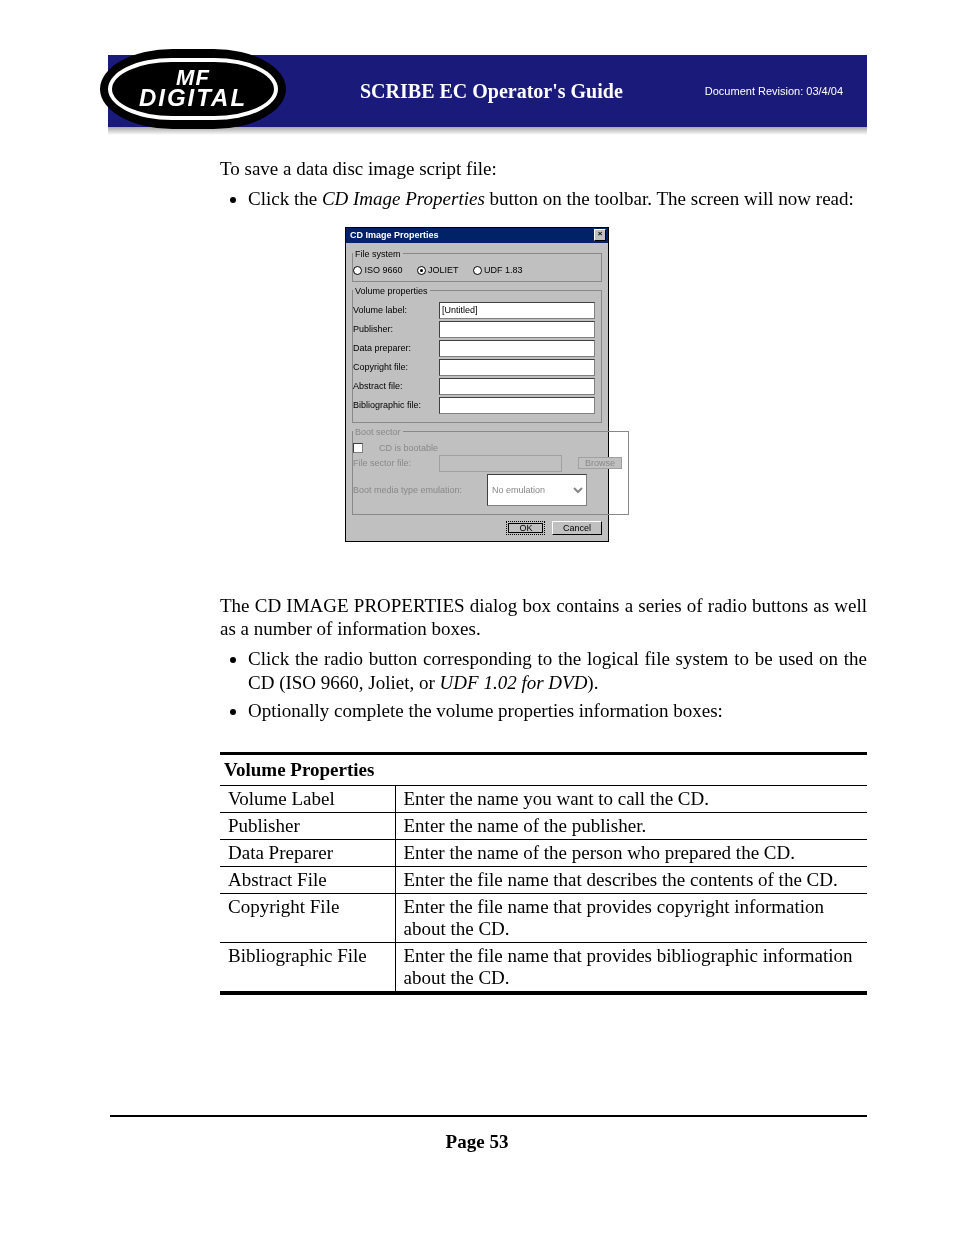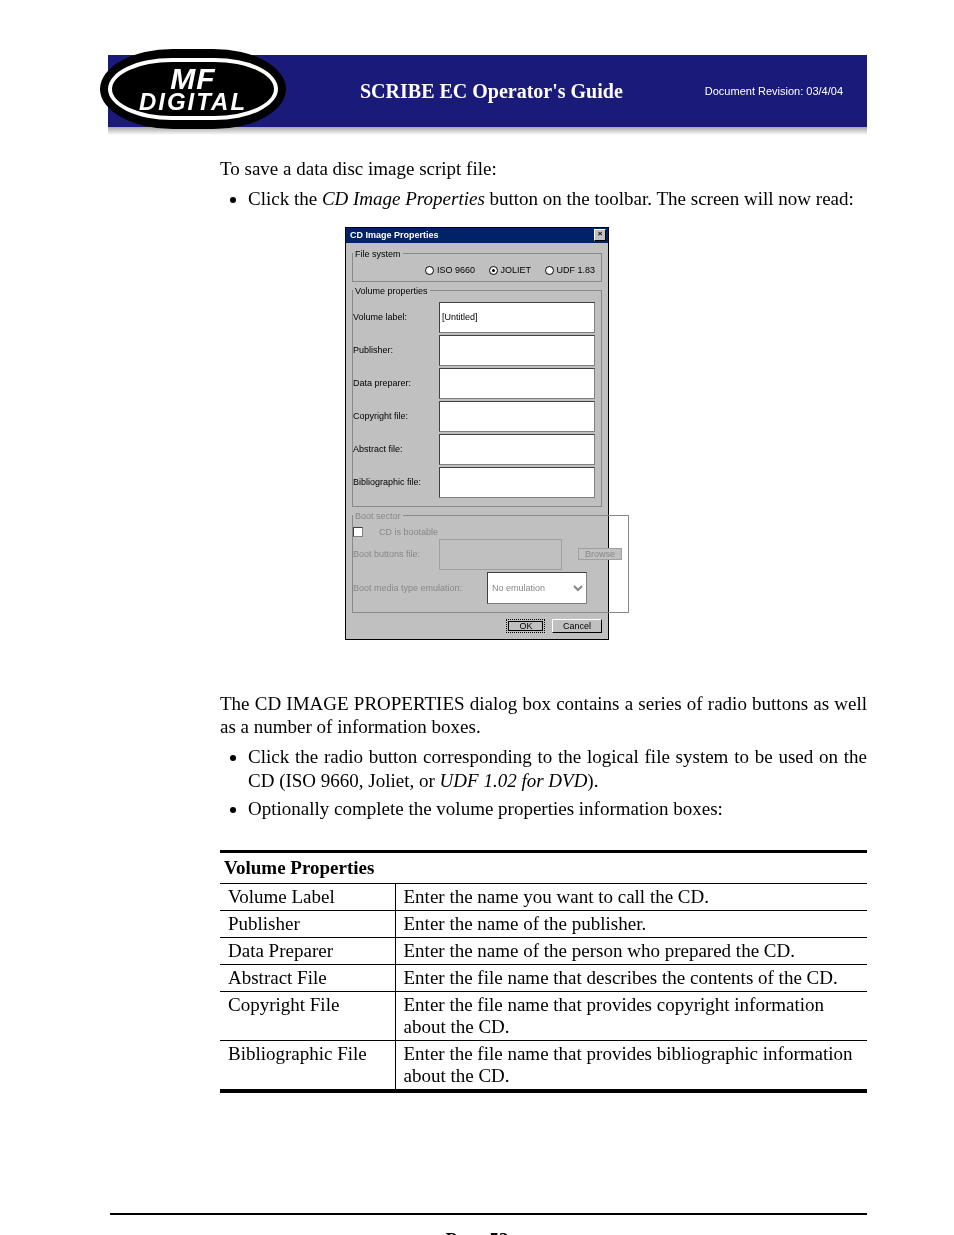--- a/index.html
+++ b/index.html
@@ -56,21 +56,21 @@
     height: 62px;
     display: flex;
     flex-direction: column;
     align-items: center;
     justify-content: center;
     color: #fff;
     font-family: Arial, Helvetica, sans-serif;
     font-weight: 900;
     line-height: 0.85;
   }
-  .logo-line1 { font-size: 30px; font-style: italic; letter-spacing: 1px;}
+  .logo-line1 { font-size: 22px; font-style: italic; letter-spacing: 1px;}
   .logo-line2 { font-size: 24px; font-style: italic; letter-spacing: 2px;}
   .guide-title {
     flex: 1;
     text-align: center;
     font-weight: bold;
     font-size: 20px;
     font-family: "Times New Roman", serif;
     margin-left: 170px;
   }
   .doc-rev {
@@ -120,27 +120,27 @@
     color:#000;
     font-weight: bold;
   }
   .dlg-body { padding: 4px 6px 6px 6px; }
   fieldset.dlg {
     border: 1px solid #888;
     margin: 2px 0 4px 0;
     padding: 4px 6px 6px 0;
   }
   fieldset.dlg legend { font-size: 9px; padding: 0 2px; }
-  .fs-row { display: flex; gap: 14px; align-items: center; margin-top:2px;justify-content:flex-end;}
+  .fs-row { display: flex; gap: 14px; align-items: center; margin-top:2px;}
   .radio { width:9px; height:9px; border:1px solid #000; border-radius:50%; background:#fff; display:inline-block; position:relative; vertical-align:middle;}
   .radio.selected::after { content:""; position:absolute; left:2px; top:2px; width:3px; height:3px; background:#000; border-radius:50%; }
   .vp-row { display:flex; align-items:center; margin: 2px 0; gap:16px;}
   .vp-row label { width: 70px; font-size:9px; }
   .vp-row input[type=text] {
-    flex:1; height:31px; border:1px solid #808080;
+    flex:1; height:17px; border:1px solid #808080;
     border-top-color:#404040; border-left-color:#404040;
     background:#fff; font-size:9px; padding:0 2px;
   }
   .disabled-group, .disabled-group * { color:#888 !important; }
   .disabled-group input[type=text], .disabled-group select {
     background:#c0c0c0; border-color:#a0a0a0; color:#888;
   }
   .chk { width:10px; height:10px; border:1px solid #808080; border-top-color:#404040; border-left-color:#404040; background:#fff; display:inline-block; vertical-align:middle;}
   .btn-row { text-align:right; margin-top:6px; }
   .win-btn {
@@ -252,21 +252,21 @@
           </div>
       </fieldset>
 
       <fieldset class="dlg disabled-group">
         <legend>Boot sector</legend>
         <div class="vp-row">
           <span class="chk"></span>
           <span>CD is bootable</span>
         </div>
         <div class="vp-row">
-          <label style="width:70px">Boot buttons file:</label>
+          <label style="width:70px">File sector file:</label>
           <input type="text" style="">
           <button class="browse-btn">Browse</button>
         </div>
         <div class="vp-row">
           <label style="width:118px">Boot media type emulation:</label>
           <select class="emul">
             <option>No emulation</option>
           </select>
         </div>
       </fieldset>

